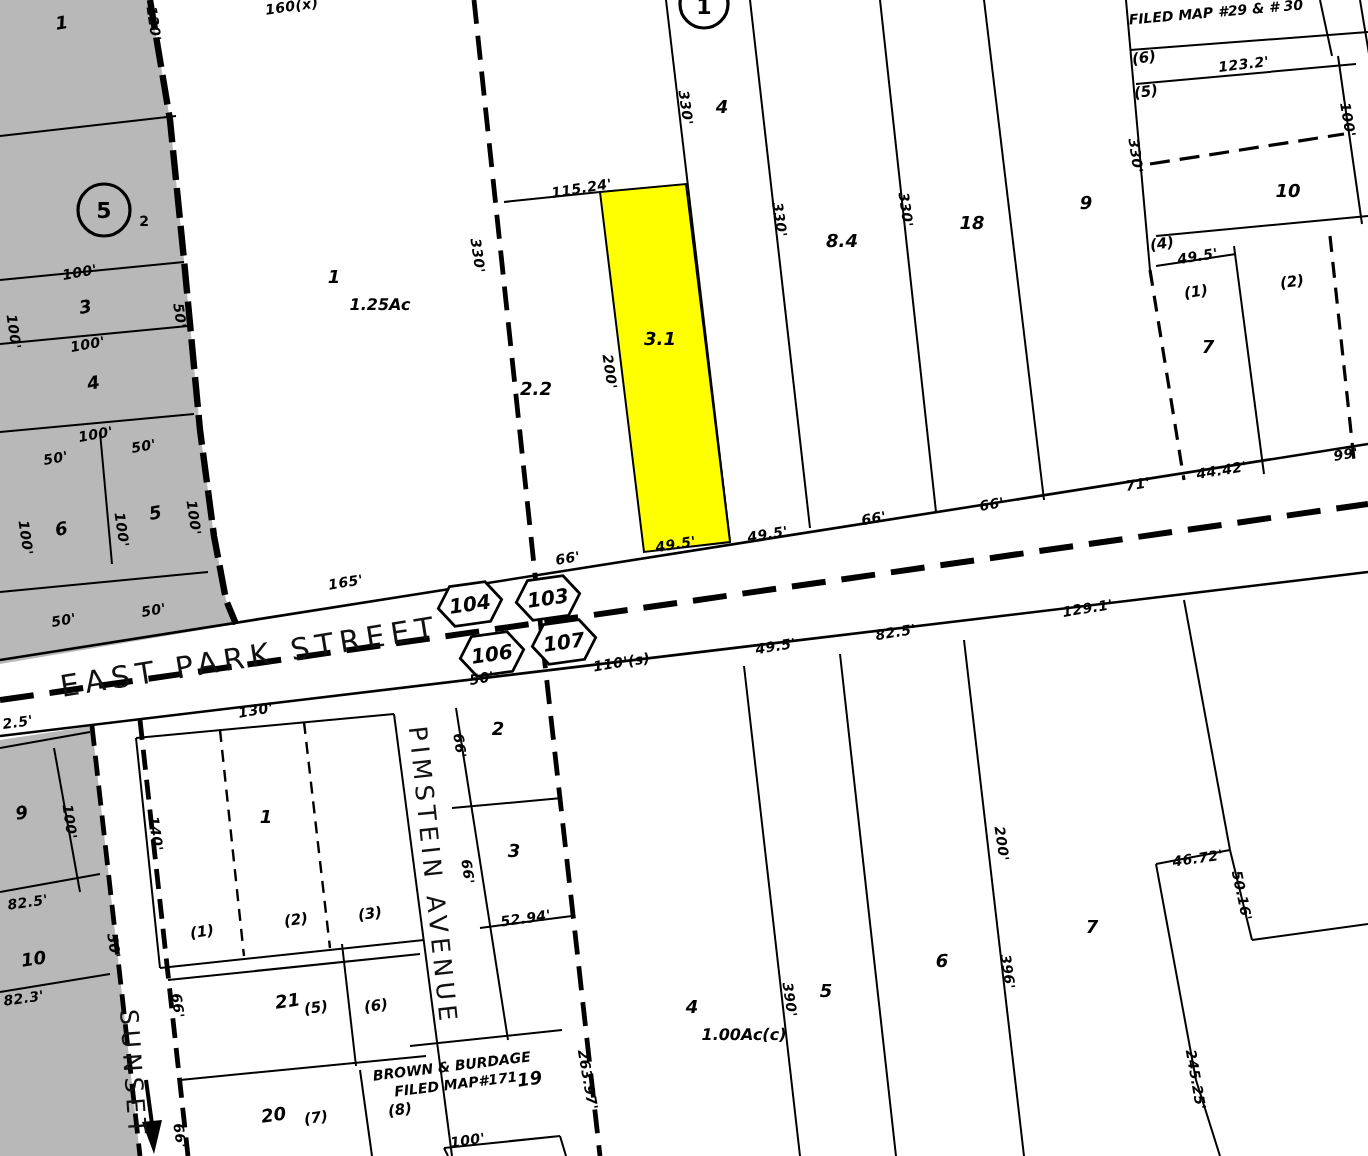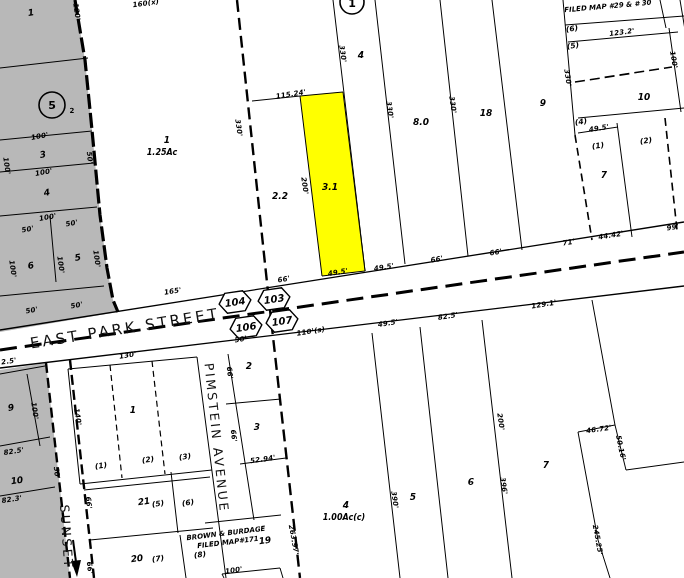--- a/index.html
+++ b/index.html
@@ -1,21 +1,21 @@
 <!DOCTYPE html>
 <html><head>
 <meta charset="utf-8">
 <style>
   html,body{margin:0;padding:0;background:#fff;}
   #map{position:relative;width:684px;height:578px;background:#ffffff;overflow:hidden;
        font-family:"DejaVu Sans",sans-serif;}
   #map svg{position:absolute;left:0;top:0;}
   .lbl{position:absolute;white-space:nowrap;color:#000;transform-origin:center center;line-height:1;}
   .k-p {font-size:9px;font-weight:bold;font-style:italic;}
-  .k-p2{font-size:8px;font-weight:bold;font-style:italic;}
+  .k-p2{font-size:8px;font-weight:bold;font-style:italic;margin-left:28px;}
   .k-s {font-size:7.5px;font-style:italic;font-weight:bold;}
   .k-d {font-size:7px;font-style:italic;font-weight:bold;letter-spacing:.2px;}
   .k-n {font-size:7px;font-style:italic;font-weight:bold;}
   .k-n2{font-size:7px;font-style:italic;font-weight:bold;}
   .k-st1{font-size:15px;letter-spacing:3px;color:#111;}
   .k-st2{font-size:12.5px;letter-spacing:2.5px;color:#111;}
   .badge-text{font:italic bold 10px "DejaVu Sans",sans-serif;}
   .circ-text{font:bold 11px "DejaVu Sans",sans-serif;}
   .sub-text{font:bold 7px "DejaVu Sans",sans-serif;}
 </style>
@@ -161,26 +161,26 @@
       <div class="lbl k-d" style="left: 6px; top: 166px; transform: translate(-50%, -50%) rotate(82deg);">100'</div>
       <div class="lbl k-d" style="left: 89px; top: 158px; transform: translate(-50%, -50%) rotate(82deg);">50'</div>
       <div class="lbl k-d" style="left: 12px; top: 269px; transform: translate(-50%, -50%) rotate(82deg);">100'</div>
       <div class="lbl k-d" style="left: 60px; top: 265px; transform: translate(-50%, -50%) rotate(82deg);">100'</div>
       <div class="lbl k-d" style="left: 96px; top: 259px; transform: translate(-50%, -50%) rotate(82deg);">100'</div>
       <div class="lbl k-d" style="left: 146px; top: 4px; transform: translate(-50%, -50%) rotate(-8deg);">160(x)</div>
       <div class="lbl k-p" style="left: 167px; top: 140px; transform: translate(-50%, -50%) rotate(0deg);">1</div>
       <div class="lbl k-p2" style="left: 162px; top: 153px; transform: translate(-50%, -50%) rotate(0deg);">1.25Ac</div>
       <div class="lbl k-d" style="left: 238px; top: 128px; transform: translate(-50%, -50%) rotate(82deg);">330'</div>
       <div class="lbl k-d" style="left: 291px; top: 95px; transform: translate(-50%, -50%) rotate(-9deg);">115.24'</div>
-      <div class="lbl k-p" style="left: 280px; top: 196px; transform: translate(-50%, -50%) rotate(0deg);">2.2</div>
+      <div class="lbl k-p" style="left: 268px; top: 196px; transform: translate(-50%, -50%) rotate(0deg);">2.2</div>
       <div class="lbl k-d" style="left: 304px; top: 186px; transform: translate(-50%, -50%) rotate(82deg);">200'</div>
-      <div class="lbl k-p" style="left: 330px; top: 187px; transform: translate(-50%, -50%) rotate(0deg);">3.1</div>
+      <div class="lbl k-p" style="left: 330px; top: 171px; transform: translate(-50%, -50%) rotate(0deg);">3.1</div>
       <div class="lbl k-p" style="left: 361px; top: 55px; transform: translate(-50%, -50%) rotate(0deg);">4</div>
       <div class="lbl k-d" style="left: 342px; top: 54px; transform: translate(-50%, -50%) rotate(82deg);">330'</div>
-      <div class="lbl k-p" style="left: 421px; top: 122px; transform: translate(-50%, -50%) rotate(0deg);">8.0</div>
+      <div class="lbl k-p" style="left: 421px; top: 122px; transform: translate(-50%, -50%) rotate(0deg);">8.4</div>
       <div class="lbl k-d" style="left: 389px; top: 110px; transform: translate(-50%, -50%) rotate(82deg);">330'</div>
       <div class="lbl k-d" style="left: 452px; top: 105px; transform: translate(-50%, -50%) rotate(82deg);">330'</div>
       <div class="lbl k-p" style="left: 486px; top: 113px; transform: translate(-50%, -50%) rotate(0deg);">18</div>
       <div class="lbl k-p" style="left: 543px; top: 103px; transform: translate(-50%, -50%) rotate(0deg);">9</div>
       <div class="lbl k-d" style="left: 567px; top: 78px; transform: translate(-50%, -50%) rotate(82deg);">330'</div>
       <div class="lbl k-s" style="left: 572px; top: 29px; transform: translate(-50%, -50%) rotate(-8deg);">(6)</div>
       <div class="lbl k-d" style="left: 622px; top: 33px; transform: translate(-50%, -50%) rotate(-7deg);">123.2'</div>
       <div class="lbl k-s" style="left: 573px; top: 46px; transform: translate(-50%, -50%) rotate(-8deg);">(5)</div>
       <div class="lbl k-d" style="left: 673px; top: 60px; transform: translate(-50%, -50%) rotate(80deg);">100'</div>
       <div class="lbl k-p" style="left: 644px; top: 97px; transform: translate(-50%, -50%) rotate(0deg);">10</div>

